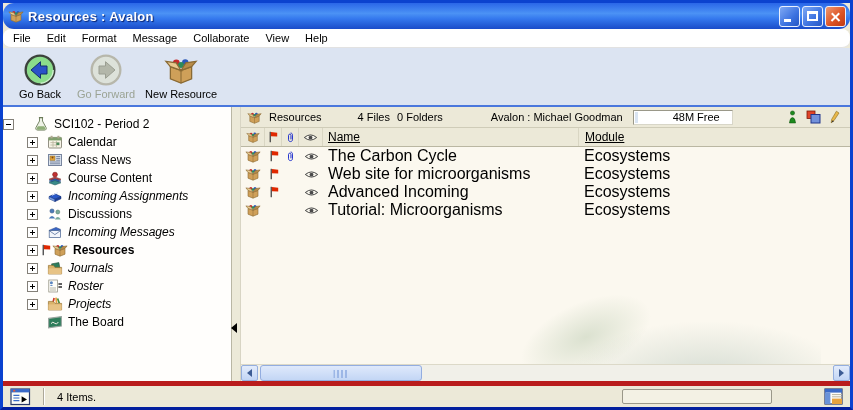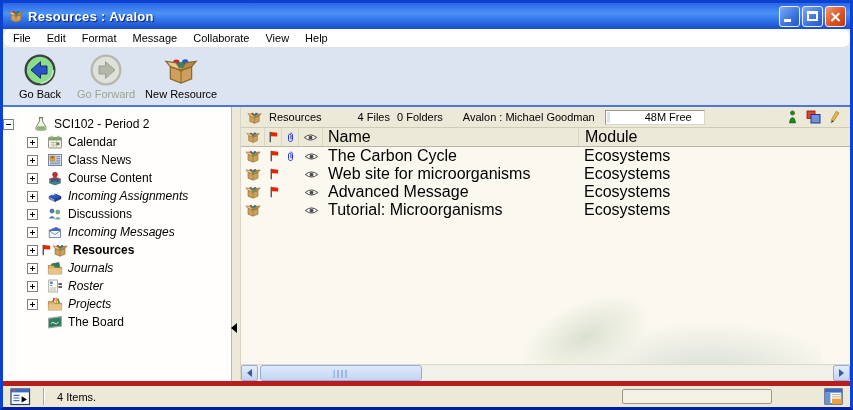--- a/index.html
+++ b/index.html
@@ -3,21 +3,21 @@
 <meta charset="utf-8">
 <style>
   html,body{margin:0;padding:0;background:#9aa8bd;}
   *{box-sizing:border-box;}
   .window{position:relative;width:853px;height:410px;background:#ece9d8;
     font-family:"Liberation Sans",sans-serif;color:#000;
     border:3px solid #0b42cf;border-bottom-color:#021f9e;overflow:hidden;
     display:flex;flex-direction:column;}
   
   .titlebar{height:26px;flex:0 0 26px;display:flex;align-items:center;padding:4px 4px;
-    background:linear-gradient(180deg,#2a66e8 0%,#4b92f5 40%,#3579ee 60%,#1a4cc9 100%);}
+    background:linear-gradient(180deg,#2a66e8 0%,#4b92f5 40%,#3579ee 60%,#1a4cc9 100%);border-radius:11px;}
   .titlebar .i16{margin:0 4px 0 1px;}
   .title{color:#fff;font-weight:bold;font-size:13px;text-shadow:1px 1px 1px rgba(0,20,90,.85);letter-spacing:.3px;}
   .winbtns{margin-left:auto;display:flex;gap:2px;}
   .wbtn{width:21px;height:21px;border:1px solid #eaf0ff;border-radius:3px;position:relative;cursor:default;}
   .wbtn.minb,.wbtn.maxb{background:linear-gradient(135deg,#7fa9f4 0%,#3c72e0 60%,#2757c4 100%);}
   .wbtn.closeb{background:linear-gradient(135deg,#f09a72 0%,#dd5526 55%,#c03a10 100%);}
   .g-min{position:absolute;left:4px;bottom:4px;width:7px;height:3px;background:#fff;}
   .g-max{position:absolute;left:4px;top:4px;width:11px;height:10px;border:2px solid #fff;border-top-width:3px;}
   .g-x1,.g-x2{position:absolute;left:4px;top:9px;width:11px;height:2.4px;background:#fff;}
   .g-x1{transform:rotate(45deg);} .g-x2{transform:rotate(-45deg);}
@@ -49,30 +49,30 @@
   .bold{font-weight:bold;}
   
   .splitter{width:8px;flex:0 0 8px;background:#ece9d8;position:relative;cursor:col-resize;}
   .collapse-arrow{position:absolute;left:-1px;top:79%;width:0;height:0;
     border-top:5px solid transparent;border-bottom:5px solid transparent;border-right:6px solid #000;}
   
   .panel{flex:1;display:flex;flex-direction:column;min-width:0;background:#fbf8ef;border-left:1px solid #d8d5c4;}
   .panel-h1{height:21px;flex:0 0 21px;background:#ece9d8;border-bottom:1px solid #cfccb8;
     display:flex;align-items:center;font-size:11px;padding:0 6px;white-space:nowrap;}
   .panel-h1 .i16{width:15px;height:15px;margin-right:7px;}
-  .ph-files{margin-left:36px;} .ph-folders{margin-left:7px;} .ph-account{margin-left:20px;}
+  .ph-files{margin-left:36px;} .ph-folders{margin-left:7px;} .ph-account{margin-left:48px;}
   .gauge{margin-left:10px;width:100px;height:15px;background:#fff;border:1px solid #9a9889;
     border-right-color:#d8d6c8;border-bottom-color:#d8d6c8;display:flex;align-items:center;
     justify-content:flex-end;padding-right:12px;font-size:11px;position:relative;}
   .gauge .used{position:absolute;left:1px;top:1px;bottom:1px;width:3px;background:#d9e4f2;}
   .h1-icons{margin-left:auto;display:flex;align-items:center;gap:9px;padding-right:4px;}
   .h1-icons svg{display:block;cursor:default;}
   
   .panel-h2{height:19px;flex:0 0 19px;background:#ece9d8;border-bottom:1px solid #bab7a2;
-    display:flex;align-items:center;font-size:16px;}
+    display:flex;align-items:center;font-size:12px;text-decoration:underline;}
   .c{display:flex;align-items:center;height:100%;}
   .ci{width:24px;flex:0 0 24px;justify-content:center;border-right:1px solid #d9d6c3;}
   .cf{width:17px;flex:0 0 17px;justify-content:center;border-right:1px solid #d9d6c3;}
   .cc{width:17px;flex:0 0 17px;justify-content:center;border-right:1px solid #d9d6c3;}
   .ce{width:24px;flex:0 0 24px;justify-content:center;border-right:1px solid #d9d6c3;}
   .cn{flex:1;padding-left:5px;min-width:0;}
   .cm{width:272px;flex:0 0 272px;border-left:1px solid #d9d6c3;padding-left:6px;}
   .lrows{flex:1;position:relative;overflow:hidden;}
   .lrow{height:18px;display:flex;align-items:center;font-size:16px;white-space:nowrap;cursor:default;}
   .lrow .ci,.lrow .cf,.lrow .cc,.lrow .ce{border:none;}
@@ -468,21 +468,21 @@
               <svg width="10" height="12" viewBox="0 0 10 12">
                 <use href="#i-flag"></use>
               </svg>
             </span>
           <span class="c cc"></span>
           <span class="c ce">
               <svg width="15" height="9" viewBox="0 0 16 9">
                 <use href="#i-eye"></use>
               </svg>
             </span>
-          <span class="c cn">Advanced Message</span>
+          <span class="c cn">Advanced Incoming</span>
           <span class="c cm">Ecosystems</span>
         </div>
         <div class="lrow">
           <span class="c ci">
               <svg class="i16" viewBox="0 0 16 16">
                 <use href="#i-box"></use>
               </svg>
             </span>
           <span class="c cf"></span>
           <span class="c cc"></span>

